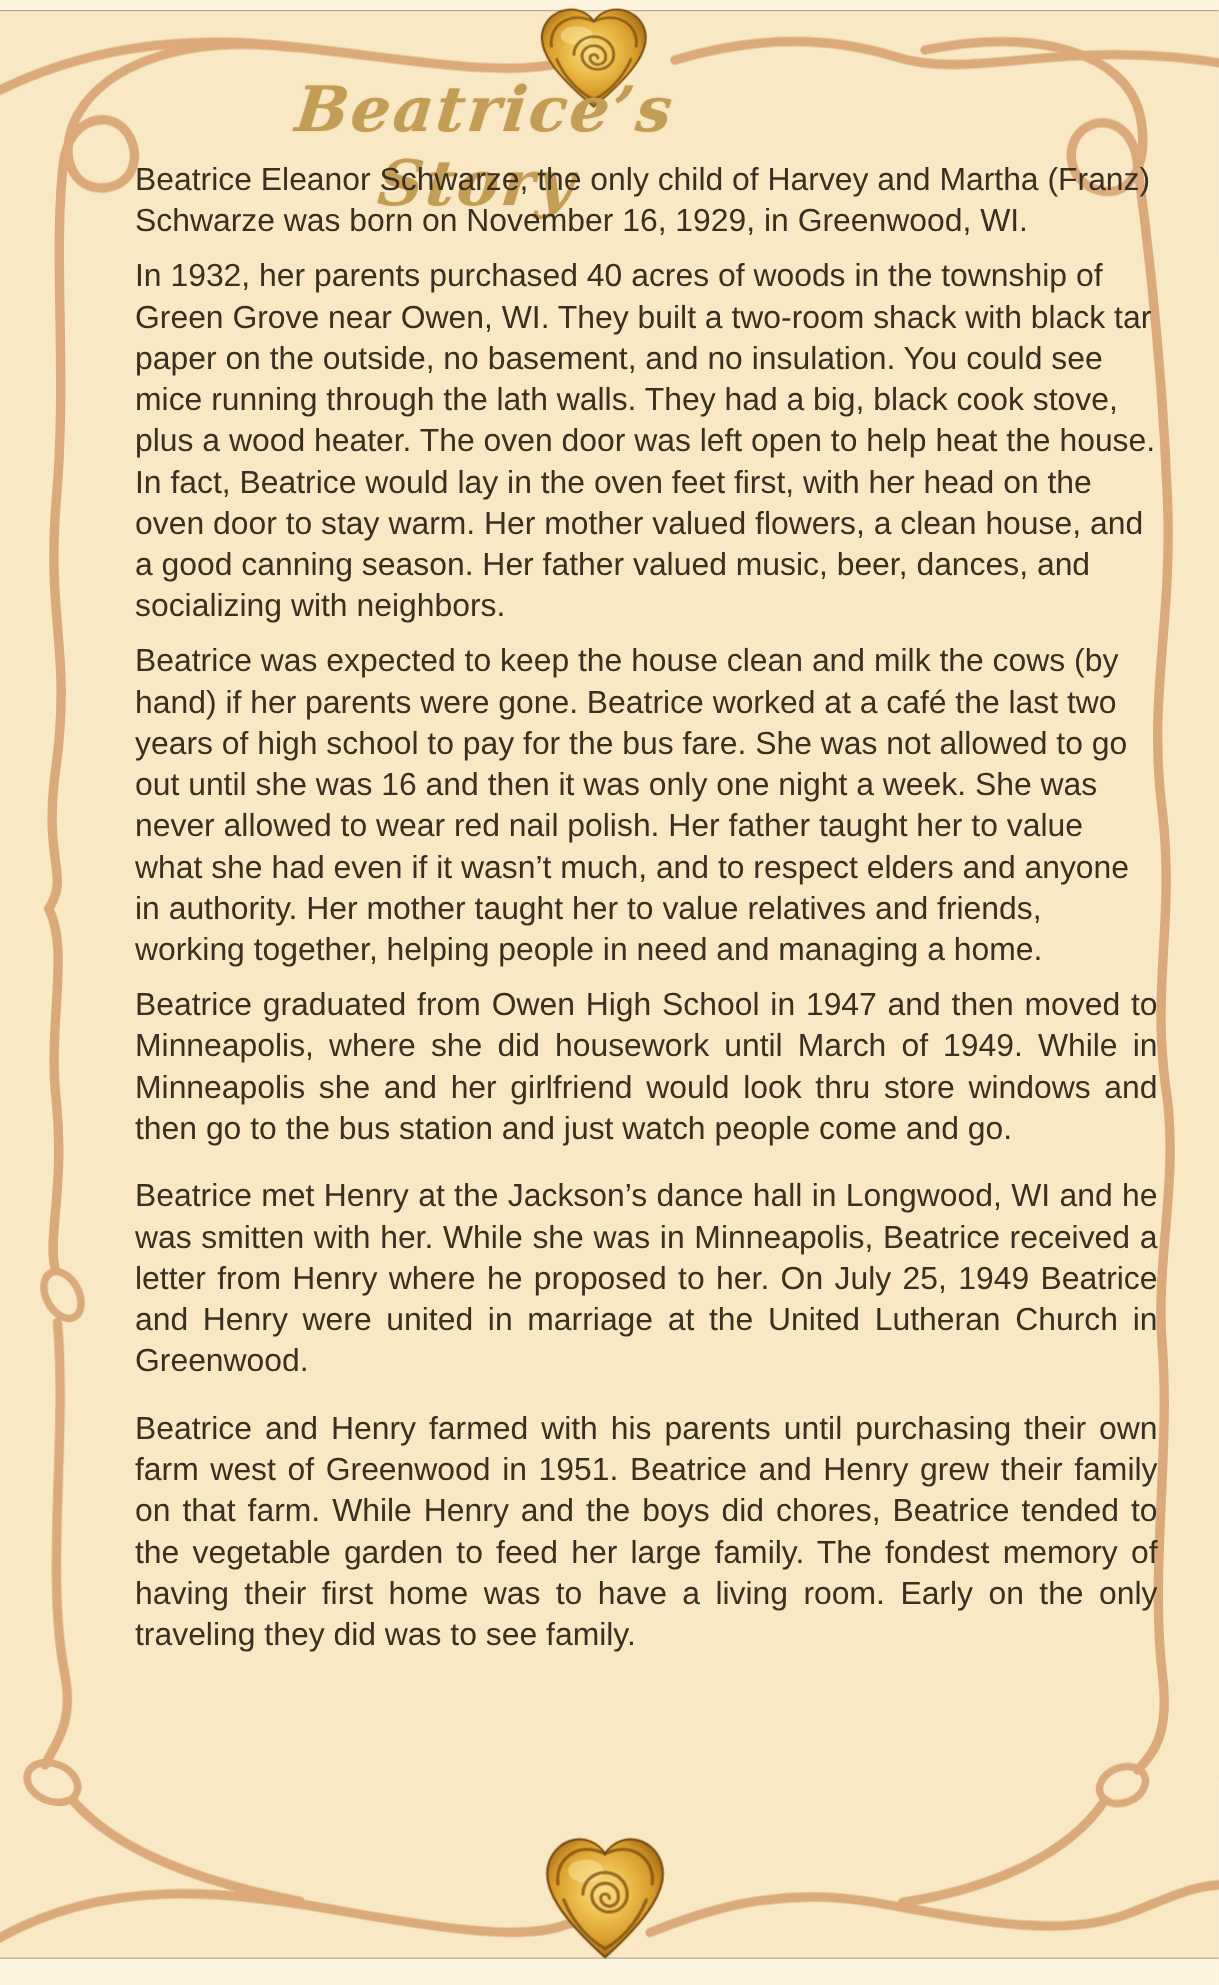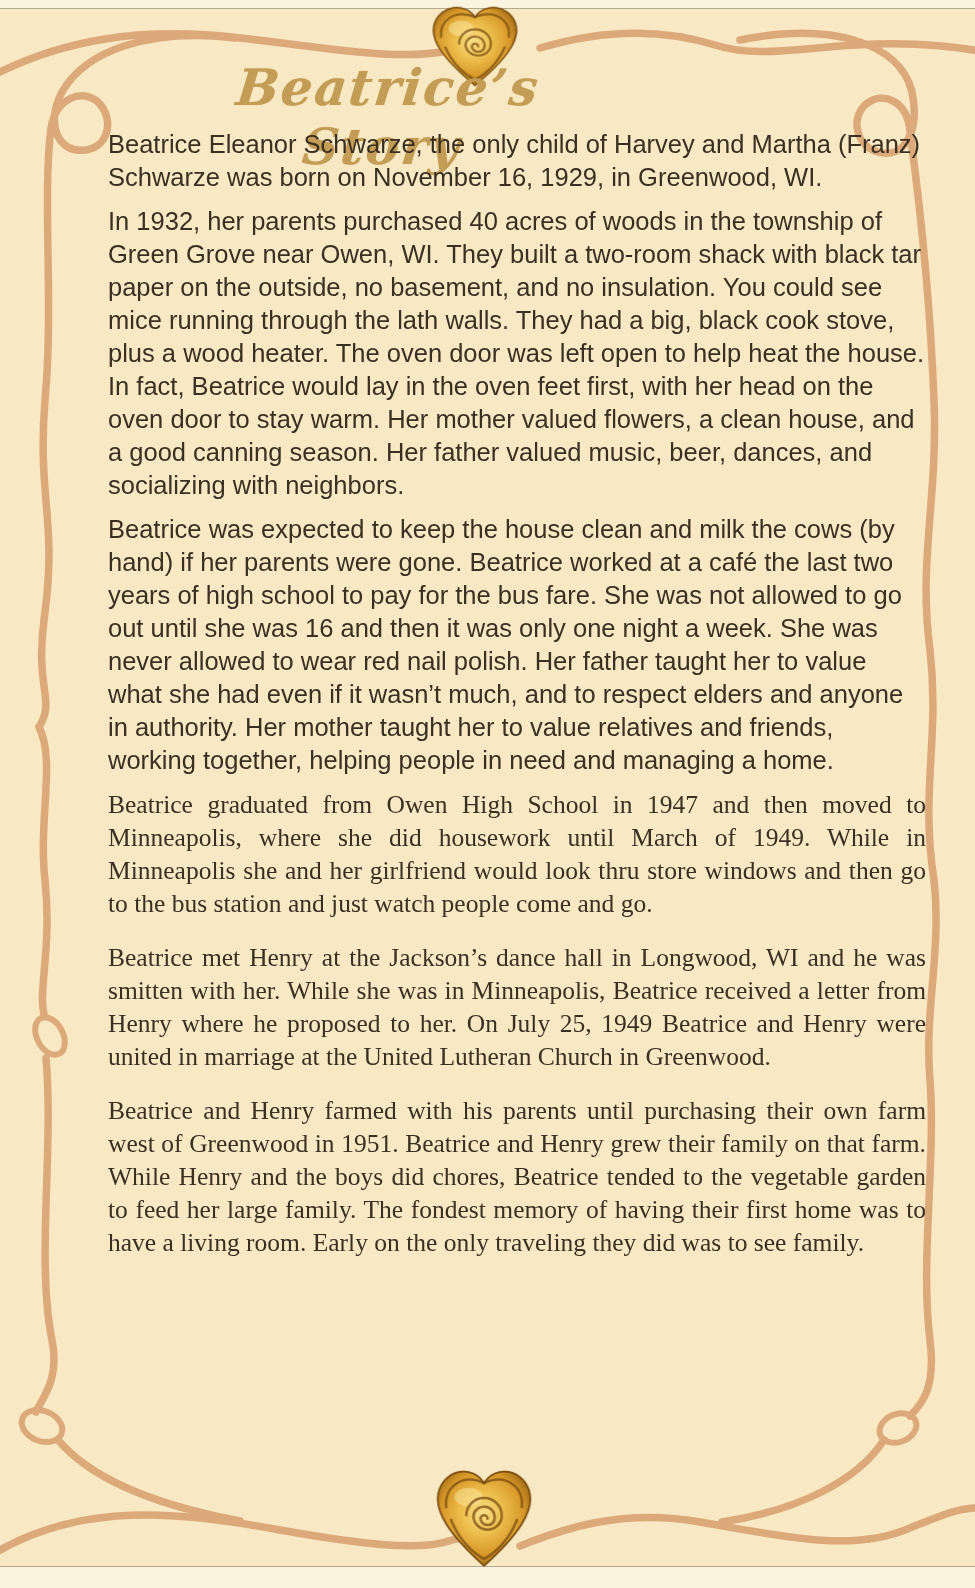--- a/index.html
+++ b/index.html
@@ -17,21 +17,21 @@
   .title{position:absolute;left:150px;top:58px;width:470px;z-index:2;
          text-align:center;
          font-family:"DejaVu Serif", serif;font-style:italic;font-weight:bold;
          font-size:50px;color:#c39c55;transform:skewX(-6deg);
          text-shadow:0 0 1px rgba(195,156,85,.6);
          letter-spacing:2px;}
 
   .content{position:absolute;left:108px;top:128px;width:818px;z-index:2;}
   .content p{margin:0 0 11px 0;font-size:25.5px;line-height:33px;color:#3a3022;
              font-family:"Liberation Sans", sans-serif;}
-  .content p.justify{text-align:justify;font-family:Liberation Serif, serif;}
+  .content p.justify{text-align:justify;}
   .content p.mb-lg{margin-bottom:21px;}
 </style>
 </head>
 <body>
 
 <div class="page">
 
   <div class="edge edge-top"></div>
   <div class="edge edge-bottom"></div>
 

